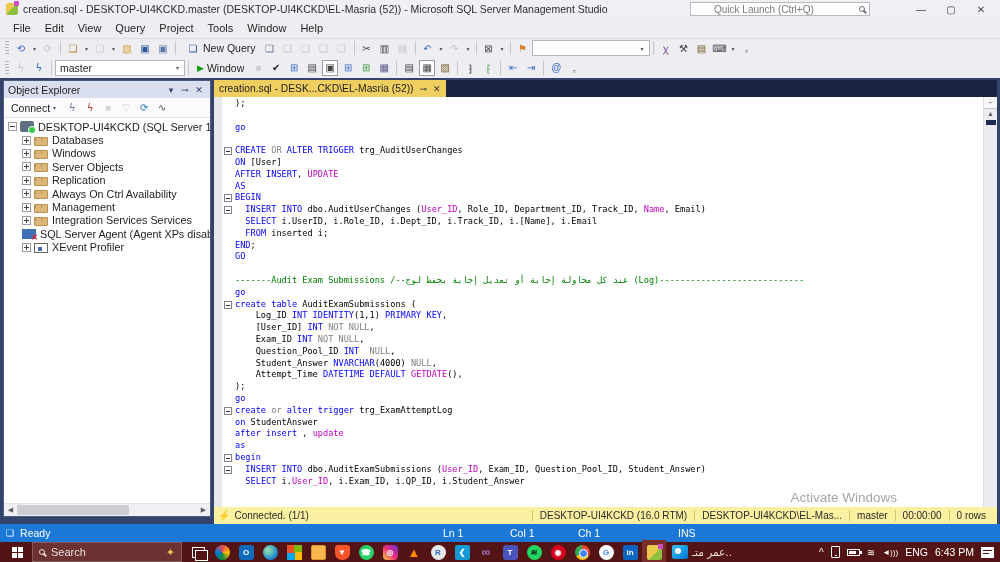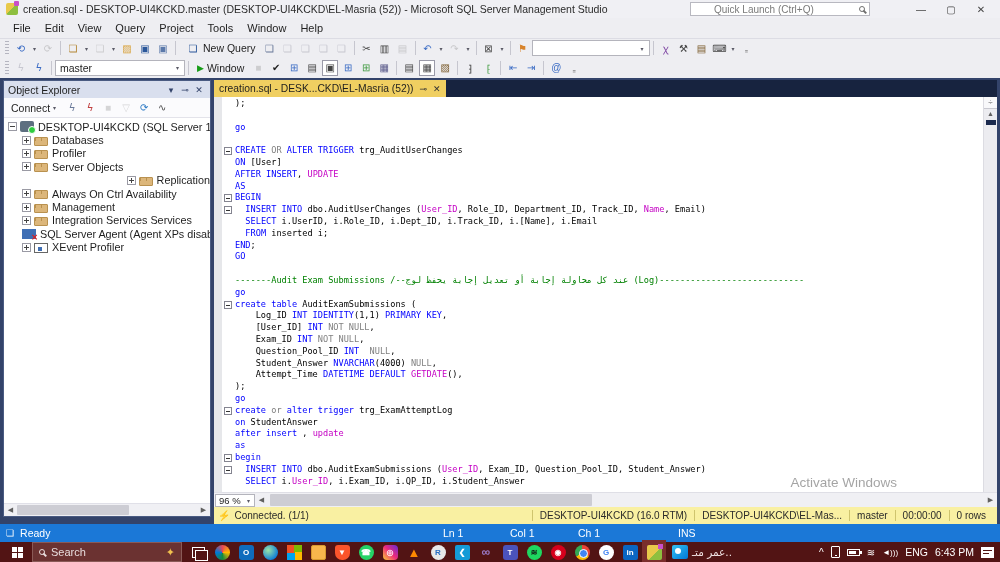--- a/index.html
+++ b/index.html
@@ -287,28 +287,28 @@
             <span>DESKTOP-UI4KCKD (SQL Server 16.0.1000.6 -</span>
           </div>
           <div class="trow" style="padding-left: 18px;">
             <span class="expander plus"></span>
             <span class="ticon folder"></span>
             <span>Databases</span>
           </div>
           <div class="trow" style="padding-left: 18px;">
             <span class="expander plus"></span>
             <span class="ticon folder"></span>
-            <span>Profiler</span>
+            <span>Windows</span>
           </div>
           <div class="trow" style="padding-left: 18px;">
             <span class="expander plus"></span>
             <span class="ticon folder"></span>
             <span>Server Objects</span>
           </div>
-          <div class="trow" style="padding-left: 18px; justify-content: flex-end;">
+          <div class="trow" style="padding-left: 18px;">
             <span class="expander plus"></span>
             <span class="ticon folder"></span>
             <span>Replication</span>
           </div>
           <div class="trow" style="padding-left: 18px;">
             <span class="expander plus"></span>
             <span class="ticon folder"></span>
             <span>Always On Ctrl Availability</span>
           </div>
           <div class="trow" style="padding-left: 18px;">
@@ -351,31 +351,20 @@
       </div>
       <div class="edbody">
         <div class="gutter"></div>
         <div class="code" id="codearea"><div class="cline"><span class="fold"></span><span class="t">);</span></div><div class="cline"><span class="fold"></span></div><div class="cline"><span class="fold"></span><span class="k">go</span></div><div class="cline"><span class="fold"></span></div><div class="cline"><span class="fold"><span class="foldbox"></span></span><span class="k">CREATE</span><span class="o"> OR</span><span class="k"> ALTER TRIGGER</span><span class="t"> trg_AuditUserChanges</span></div><div class="cline"><span class="fold"></span><span class="k">ON</span><span class="t"> [User]</span></div><div class="cline"><span class="fold"></span><span class="k">AFTER INSERT</span><span class="t">, </span><span class="f">UPDATE</span></div><div class="cline"><span class="fold"></span><span class="k">AS</span></div><div class="cline"><span class="fold"><span class="foldbox"></span></span><span class="k">BEGIN</span></div><div class="cline"><span class="fold"><span class="foldbox"></span></span><span class="t">  </span><span class="k">INSERT INTO</span><span class="t"> dbo.AuditUserChanges (</span><span class="f">User_ID</span><span class="t">, Role_ID, Department_ID, Track_ID, </span><span class="f">Name</span><span class="t">, Email)</span></div><div class="cline"><span class="fold"></span><span class="t">  </span><span class="k">SELECT</span><span class="t"> i.UserID, i.Role_ID, i.Dept_ID, i.Track_ID, i.[Name], i.Email</span></div><div class="cline"><span class="fold"></span><span class="t">  </span><span class="k">FROM</span><span class="t"> inserted i;</span></div><div class="cline"><span class="fold"></span><span class="k">END</span><span class="t">;</span></div><div class="cline"><span class="fold"></span><span class="k">GO</span></div><div class="cline"><span class="fold"></span></div><div class="cline"><span class="fold"></span><span class="c">-------Audit Exam Submissions /--عند كل محاولة إجابة أو تعديل إجابة يحفظ لوج (Log)----------------------------</span></div><div class="cline"><span class="fold"></span><span class="k">go</span></div><div class="cline"><span class="fold"><span class="foldbox"></span></span><span class="k">create table</span><span class="t"> AuditExamSubmissions (</span></div><div class="cline"><span class="fold"></span><span class="t">    Log_ID </span><span class="k">INT IDENTITY</span><span class="t">(1,1) </span><span class="k">PRIMARY KEY</span><span class="t">,</span></div><div class="cline"><span class="fold"></span><span class="t">    [User_ID] </span><span class="k">INT</span><span class="o"> NOT NULL</span><span class="t">,</span></div><div class="cline"><span class="fold"></span><span class="t">    Exam_ID </span><span class="k">INT</span><span class="o"> NOT NULL</span><span class="t">,</span></div><div class="cline"><span class="fold"></span><span class="t">    Question_Pool_ID </span><span class="k">INT</span><span class="o">  NULL</span><span class="t">,</span></div><div class="cline"><span class="fold"></span><span class="t">    Student_Answer </span><span class="k">NVARCHAR</span><span class="t">(4000)</span><span class="o"> NULL</span><span class="t">,</span></div><div class="cline"><span class="fold"></span><span class="t">    Attempt_Time </span><span class="k">DATETIME DEFAULT</span><span class="t"> </span><span class="f">GETDATE</span><span class="t">(),</span></div><div class="cline"><span class="fold"></span><span class="t">);</span></div><div class="cline"><span class="fold"></span><span class="k">go</span></div><div class="cline"><span class="fold"><span class="foldbox"></span></span><span class="k">create</span><span class="o"> or</span><span class="k"> alter trigger</span><span class="t"> trg_ExamAttemptLog</span></div><div class="cline"><span class="fold"></span><span class="k">on</span><span class="t"> StudentAnswer</span></div><div class="cline"><span class="fold"></span><span class="k">after insert</span><span class="t"> , </span><span class="f">update</span></div><div class="cline"><span class="fold"></span><span class="k">as</span></div><div class="cline"><span class="fold"><span class="foldbox"></span></span><span class="k">begin</span></div><div class="cline"><span class="fold"><span class="foldbox"></span></span><span class="t">  </span><span class="k">INSERT INTO</span><span class="t"> dbo.AuditExamSubmissions (</span><span class="f">User_ID</span><span class="t">, Exam_ID, Question_Pool_ID, Student_Answer)</span></div><div class="cline"><span class="fold"></span><span class="t">  </span><span class="k">SELECT</span><span class="t"> i.</span><span class="f">User_ID</span><span class="t">, i.Exam_ID, i.QP_ID, i.Student_Answer</span></div></div>
         <div class="watermark">Activate Windows</div>
         <div class="vscroll">
           <span class="vsplit">÷</span>
           <span class="varrow">▲</span>
           <span class="vthumb"></span>
         </div>
-      </div>
-      <div class="ed-hscroll">
-        <span class="zoombox">
-            <span>96 %</span>
-            <span class="dd">▾</span>
-          </span>
-        <span class="sarrow">◀</span>
-        <span class="strack">
-            <span class="sthumb" style="left:2px;width:45%"></span>
-          </span>
-        <span class="sarrow">▶</span>
       </div>
       <div class="connbar">
         <span class="plug">⚡</span>
         <span>Connected. (1/1)</span>
         <span class="sp"></span>
         <span id="csegs" style="display:flex;">
             <span class="cseg">DESKTOP-UI4KCKD (16.0 RTM)</span>
             <span class="cseg">DESKTOP-UI4KCKD\EL-Mas...</span>
             <span class="cseg">master</span>
             <span class="cseg">00:00:00</span>

